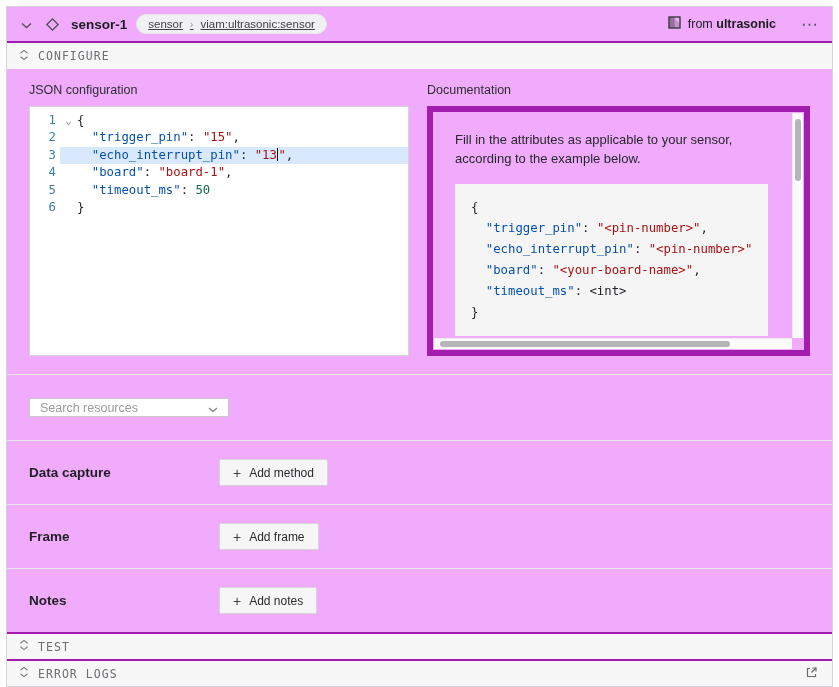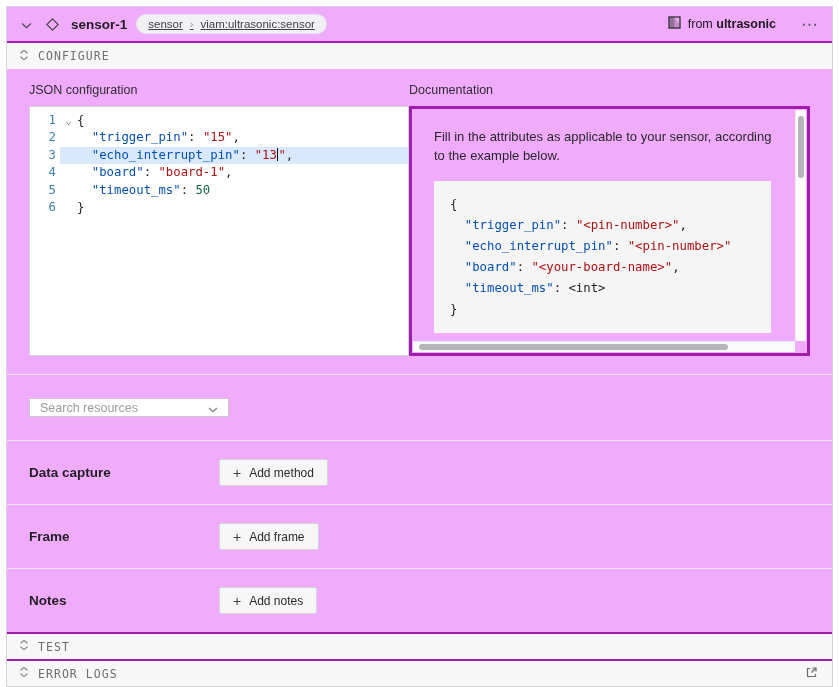--- a/index.html
+++ b/index.html
@@ -16,41 +16,41 @@
   .from { font-size:12.5px; color:#1c1c1e; }
   .from b { font-weight:700; }
   .more { background:none; border:none; font-size:17px; line-height:1; color:#55555a; margin-left:16px; cursor:pointer; padding:0 2px; }
 
   
   .section-bar { display:flex; align-items:center; gap:9px; height:28px; padding:0 12px; background:#f7f7f8; border-top:2px solid #a21caf; color:#6d6d72; font-family:"DejaVu Sans Mono",monospace; font-size:11.5px; letter-spacing:0.09em; cursor:pointer; }
   .section-bar.footer { height:27px; }
   .ext-link { margin-left:auto; display:flex; align-items:center; background:none; border:none; padding:2px; cursor:pointer; }
 
   
-  .configure-body { display:flex; padding:14px 22px 18px; }
+  .configure-body { display:flex; gap:18px; padding:14px 22px 18px; }
   .field-label { font-size:12.5px; color:#2e2e32; margin-bottom:9px; }
   .editor-col { width:380px; flex:none; }
   .doc-col { flex:1; min-width:0; }
 
   
   .editor { border:1px solid #d4d4d8; height:250px; padding-top:5px; background:#fff; font-family:"DejaVu Sans Mono",monospace; font-size:12.3px; line-height:17.4px; overflow:hidden; cursor:text; }
   .cm-line { display:flex; }
   .cm-gutter { width:30px; flex:none; text-align:right; padding-right:4px; color:#3c7fab; background:#fff; }
   .cm-fold { width:17px; flex:none; text-align:center; color:#8a8a8f; font-size:11px; }
   .cm-code { white-space:pre; flex:1; }
   .cm-active { background:#d9e9fd; }
   .cm-active .cm-gutter { background:#fff; }
   .tk-key { color:#0550ae; }
   .tk-str { color:#aa1111; }
   .tk-num { color:#116644; }
   .tk-punct, .tk-plain { color:#1f1f23; }
   .tk-cursor { display:inline-block; width:1.5px; height:13px; background:#111; vertical-align:-2px; }
 
   
-  .doc-panel { position:relative; border:3px solid #a21caf; height:250px; padding:18px 34px 18px 22px; overflow:hidden; }
+  .doc-panel { position:relative; border:6px solid #a21caf; height:250px; padding:18px 34px 18px 22px; overflow:hidden; }
   .doc-intro { margin:0; font-size:13px; line-height:19px; color:#28282c; max-width:345px; }
   .doc-code { margin:16px 2px 0 0; background:#f5f5f6; padding:13px 16px; font-family:"DejaVu Sans Mono",monospace; font-size:12.3px; line-height:21px; overflow:hidden; }
   .doc-line { white-space:pre; }
   .v-scroll { position:absolute; top:1px; right:1px; bottom:12px; width:11px; background:#fbfbfc; border-left:1px solid #ececef; cursor:pointer; }
   .v-thumb { position:absolute; top:6px; left:2px; width:6px; height:62px; border-radius:3px; background:#b5b5b9; }
   .h-scroll { position:absolute; left:1px; right:12px; bottom:1px; height:11px; background:#fbfbfc; border-top:1px solid #ececef; cursor:pointer; }
   .h-thumb { position:absolute; left:6px; top:2px; height:6px; width:81%; border-radius:3px; background:#b5b5b9; }
 
   
   .attr-row { display:flex; align-items:center; min-height:64px; padding:0 22px; border-top:1px solid #e6e6e9; }

